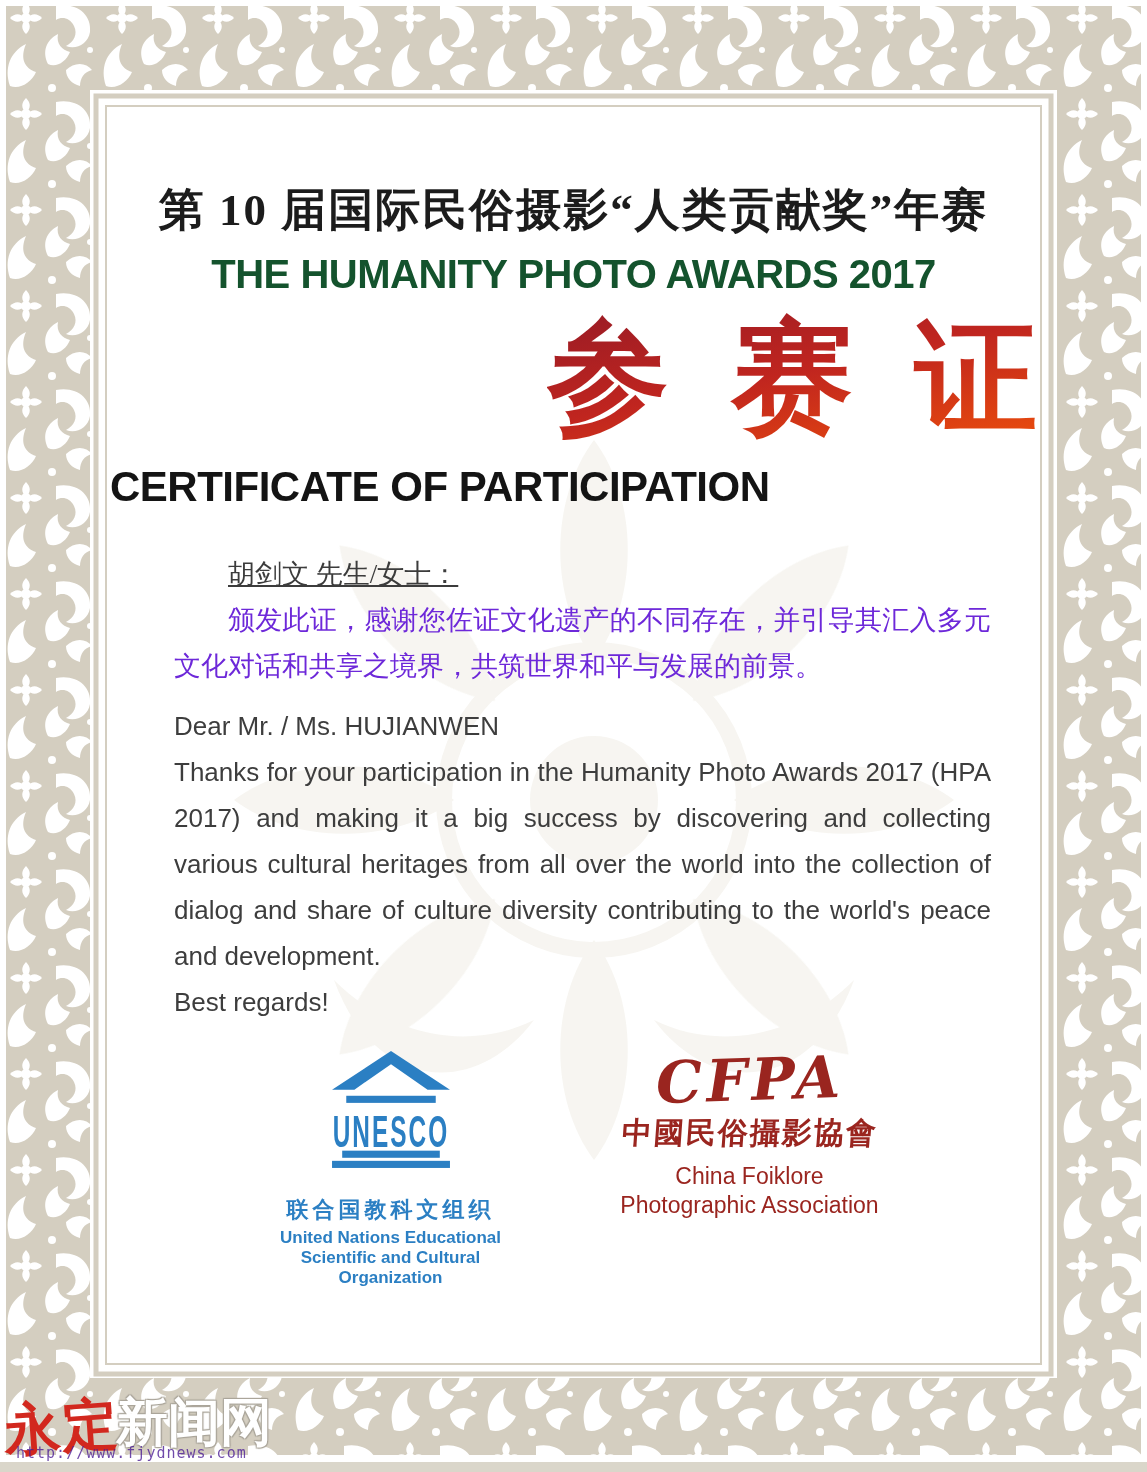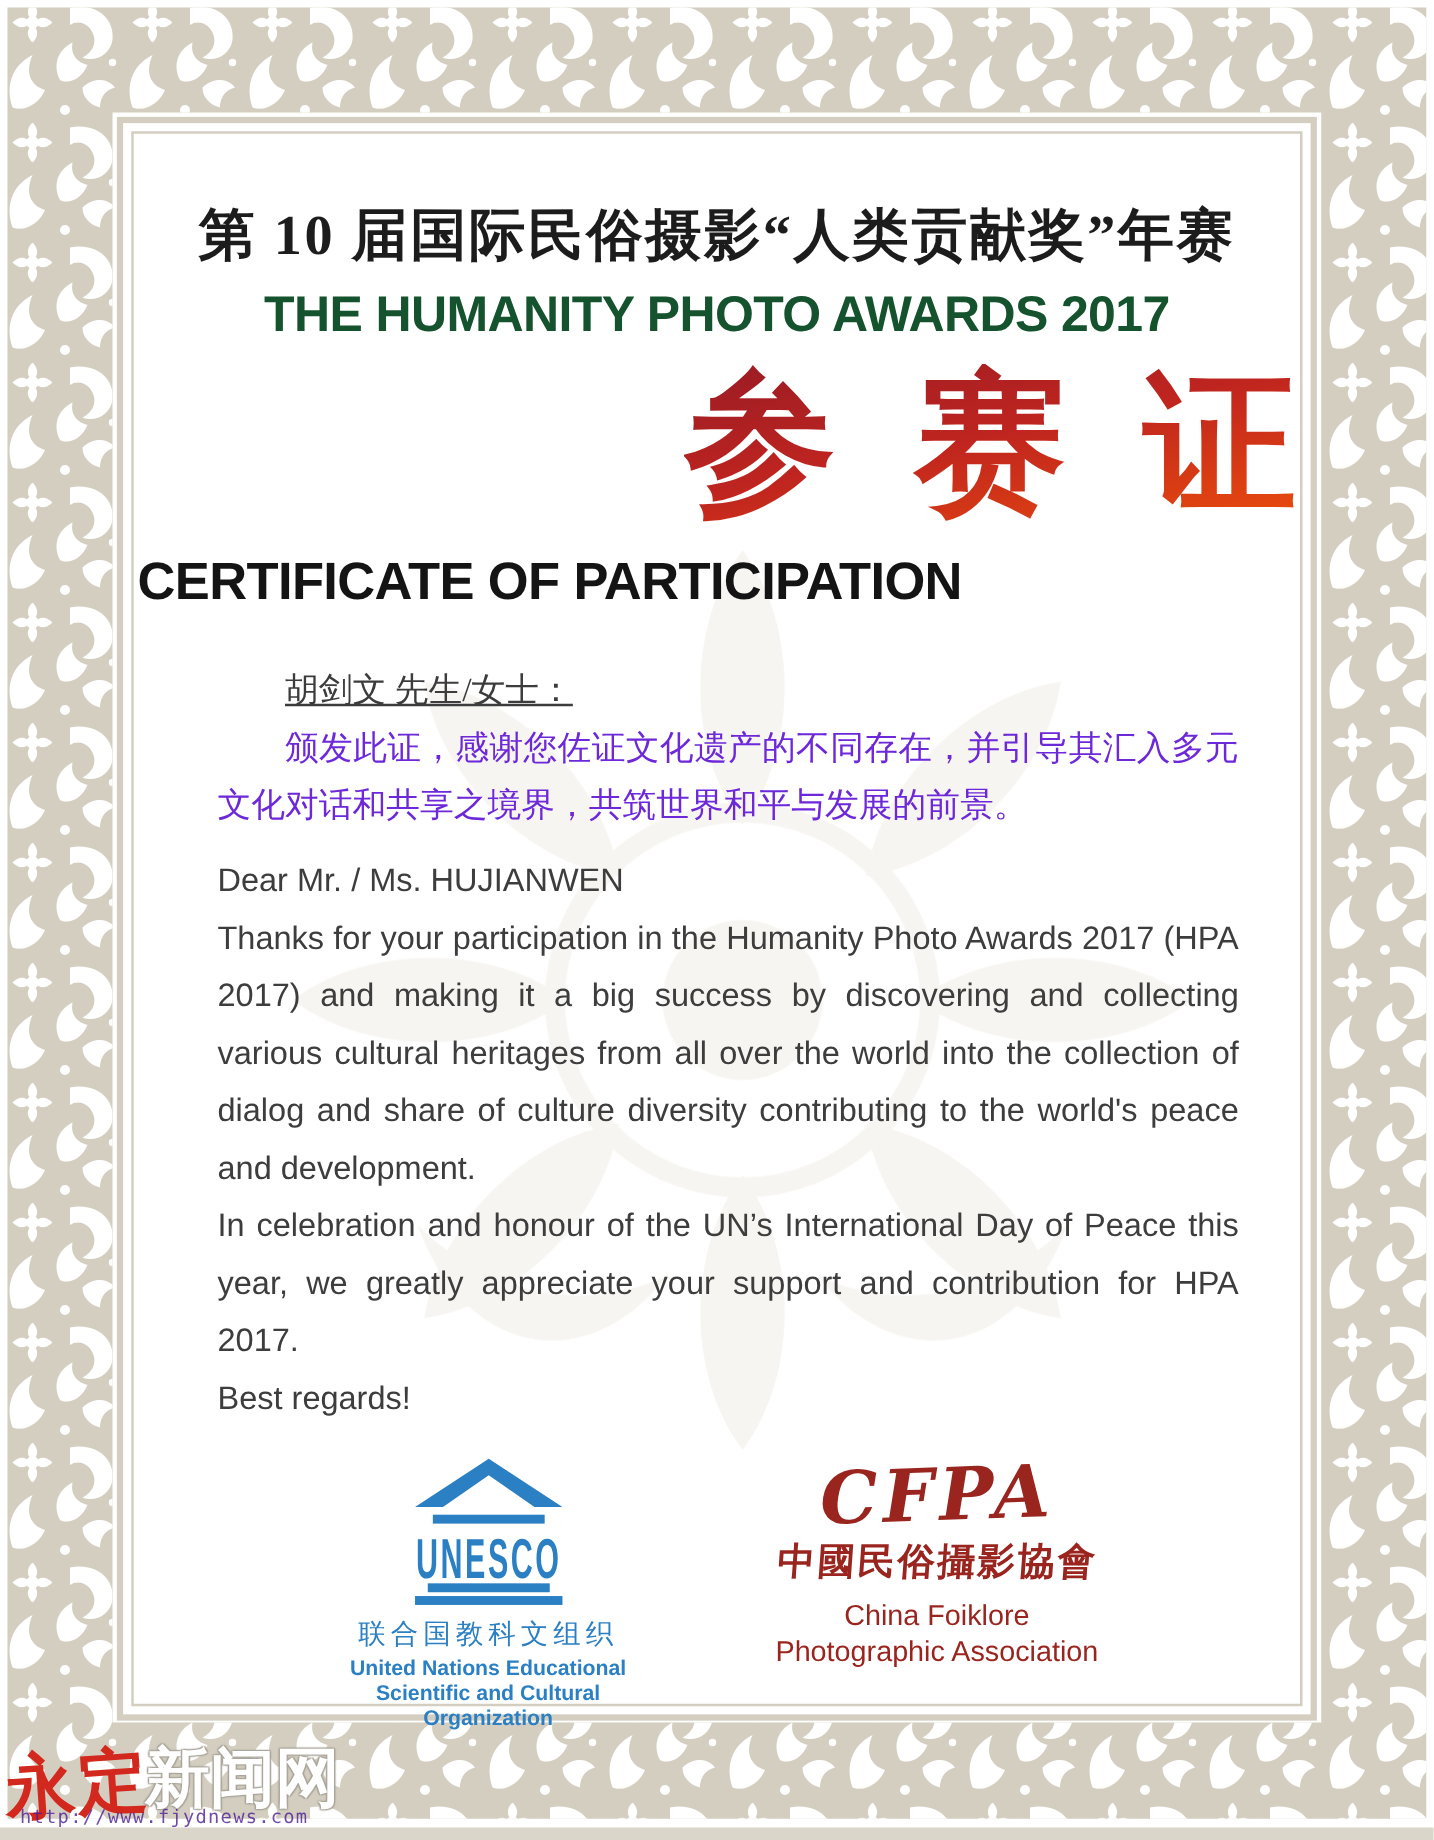--- a/index.html
+++ b/index.html
@@ -19,21 +19,21 @@
   }
 
   
   .content {
     position:absolute; left:110px; top:110px;
     width:927px; height:1252px;
     z-index:2;
   }
 
   .title-cn {
-    margin-top:48px;
+    margin-top:70px;
     text-align:center;
     font-family:"Liberation Serif", "DejaVu Serif", serif;
     font-weight:600;
     font-size:45px;
     letter-spacing:2px;
     color:#1c1c1c;
     white-space:nowrap;
   }
 
   .title-en {
@@ -106,21 +106,21 @@
   
   .logos {
     margin-top:24px;
     display:flex;
     justify-content:center;
     align-items:flex-start;
     gap:66px;
   }
 
   .unesco-col { width:286px; text-align:center; color:#2b7fc3; }
-  .unesco-name-cn { font-size:22px; letter-spacing:4px; margin-top:0; }
+  .unesco-name-cn { font-size:22px; letter-spacing:4px; margin-top:20px;font-weight:bold; }
   .unesco-en-1 { font-size:17px; font-weight:bold; margin-top:3px; }
   .unesco-en-2 { font-size:17px; font-weight:bold; }
 
   .cfpa-col { width:300px; text-align:center; color:#9a251f; }
   .cfpa-acronym {
     display:inline-block;
     font-family:"DejaVu Serif", serif;
     font-style:italic;
     font-weight:bold;
     font-size:58px;
@@ -231,21 +231,20 @@
     </div>
     <div class="seal-en">CERTIFICATE OF PARTICIPATION</div>
 
     <div class="text-col">
       <div class="recipient">胡剑文 先生/女士：</div>
       <p class="para-cn">颁发此证，感谢您佐证文化遗产的不同存在，并引导其汇入多元文化对话和共享之境界，共筑世界和平与发展的前景。</p>
 
       <div class="en-block">
         <p class="salutation-en">Dear Mr. / Ms. HUJIANWEN</p>
         <p class="para-en">Thanks for your participation in the Humanity Photo Awards 2017 (HPA 2017) and making it a big success by discovering and collecting various cultural heritages from all over the world into the collection of dialog and share of culture diversity contributing to the world's peace and development.</p>
-        <p class="para-en">In celebration and honour of the UN’s International Day of Peace this year, we greatly appreciate your support and contribution for HPA 2017.</p>
         <p class="closing-en">Best regards!</p>
       </div>
     </div>
 
     <div class="logos">
 
       <div class="unesco-col">
         <svg width="124" height="122" viewBox="0 0 120 120" xmlns="http://www.w3.org/2000/svg">
           <g fill="#2b7fc3">
             <path fill-rule="evenodd" d="M60,2 L118,40 L2,40 Z M60,15 L96,40 L24,40 Z"></path>

